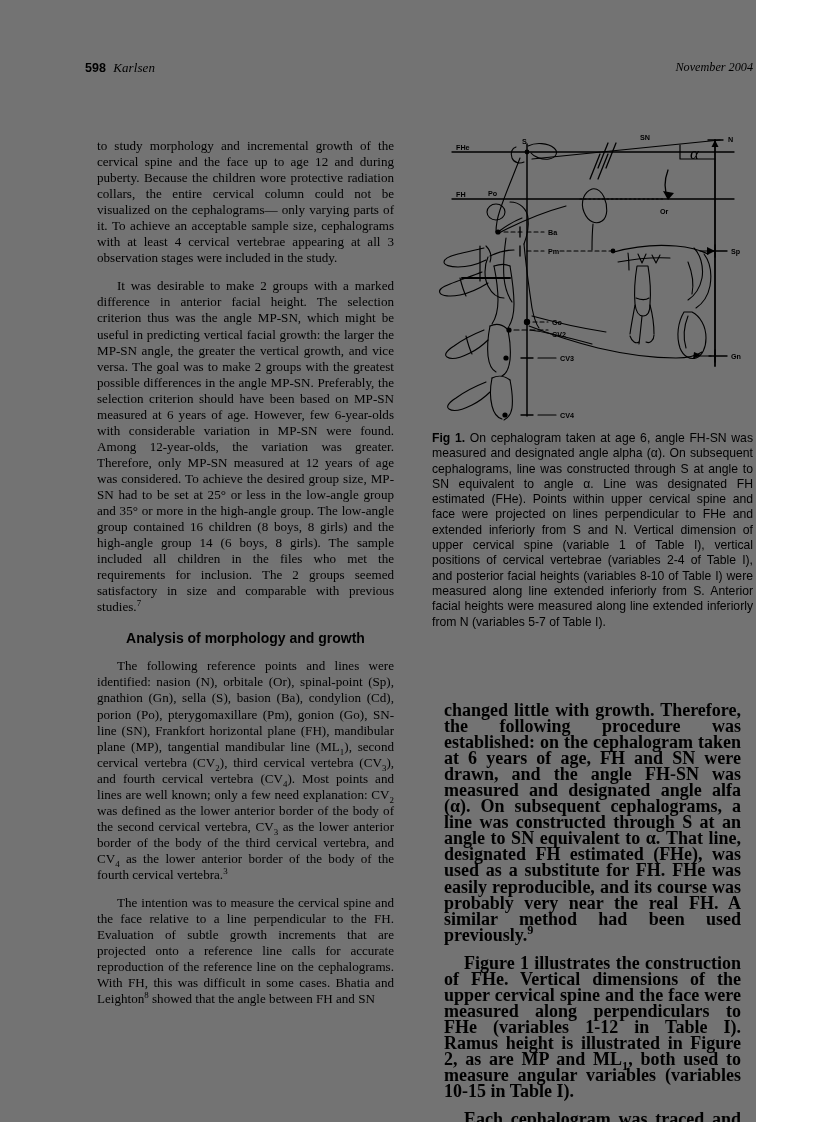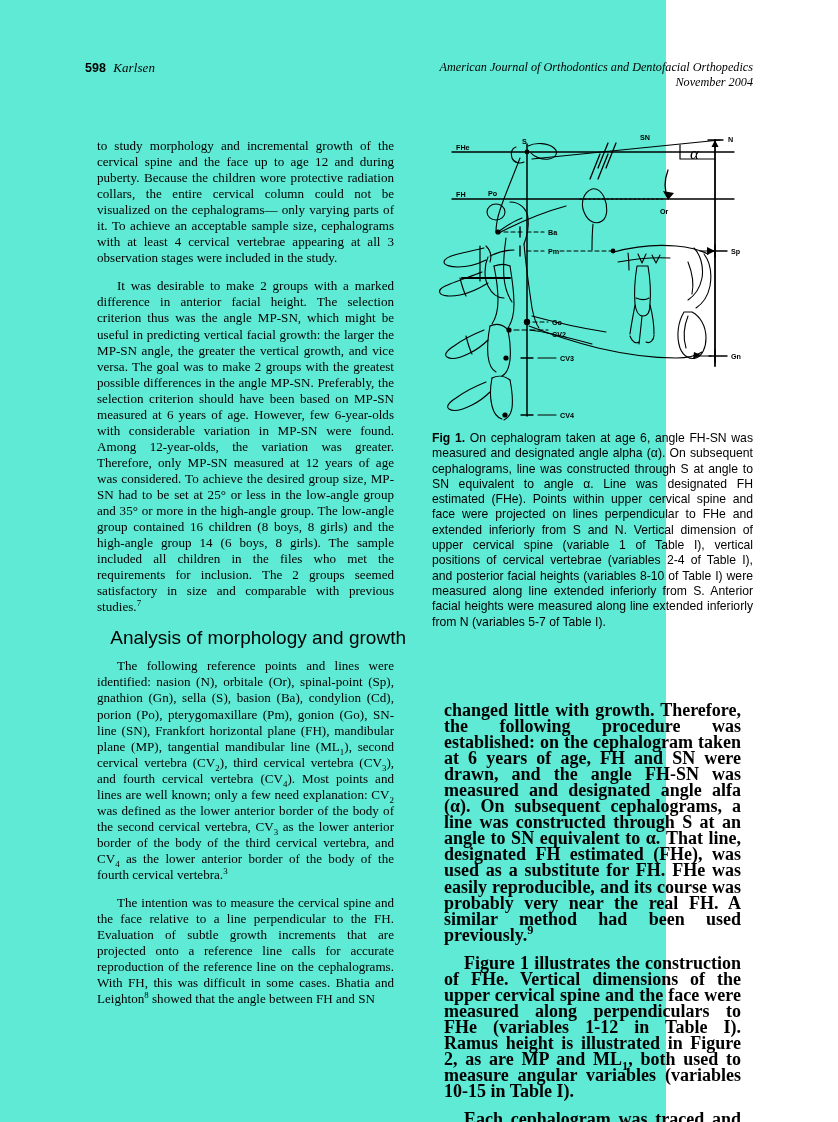--- a/index.html
+++ b/index.html
@@ -12,23 +12,23 @@
     height: 1122px;
     position: relative;
     font-family: "Liberation Serif", serif;
     color: #000000;
     overflow: hidden;
   }
 
   .page {
     position: absolute;
     left: 0; top: 0;
-    width: 666px;
+    width: 756px;
     height: 1122px;
-    background: #5eead4;
+    background: #737373;
   }
 
   
   .runhead {
     position: absolute;
     left: 85px;
     top: 60px;
     width: 668px;
     height: 42px;
   }
@@ -75,25 +75,25 @@
     margin: 12px;
     text-indent: 20px;
     text-align: justify;
     -webkit-hyphens: none;
     hyphens: none;
   }
   p.body.noindent { text-indent: 0; }
 
   h2.section {
     font-family: "Liberation Sans", sans-serif;
-    font-weight: normal;
-    font-size: 19px;
+    font-weight: bold;
+    font-size: 14px;
     line-height: 16px;
     margin: 15px 0 7px 0;
-    text-align: right;
+    text-align: center;
   }
 
   sup { font-size: 0.68em; vertical-align: super; line-height: 0; }
   sub { font-size: 0.68em; vertical-align: sub;   line-height: 0; }
 
   
   .figure-block {
     position: absolute;
     left: 432px;
     top: 126px;
@@ -141,21 +141,20 @@
 </head>
 <body>
 
 <div class="page">
 
   <div class="runhead">
     <div class="runhead-left">
       <span class="folio">598</span><span class="author">Karlsen</span>
     </div>
     <div class="runhead-right">
-      <div>American Journal of Orthodontics and Dentofacial Orthopedics</div>
       <div>November 2004</div>
     </div>
   </div>
 
   <div class="col col-left">
 
     <p class="body noindent">to study morphology and incremental growth of the cervical spine and the face up to age 12 and during puberty. Because the children wore protective radiation collars, the entire cervical column could not be visualized on the cephalograms— only varying parts of it. To achieve an acceptable sample size, cephalograms with at least 4 cervical vertebrae appearing at all 3 observation stages were included in the study.</p>
 
     <p class="body"><span>It was desirable to make 2 groups with a marked difference in anterior facial height. The selection criterion thus was the angle MP-SN, which might be useful in predicting vertical facial growth: the larger the MP-SN angle, the greater the vertical growth, and vice versa. The goal was to make 2 groups with the greatest possible differences in the angle MP-SN. Preferably, the selection criterion should have been based on MP-SN measured at 6 years of age. However, few 6-year-olds with considerable variation in MP-SN were found. Among 12-year-olds, the variation was greater. Therefore, only MP-SN measured at 12 years of age was considered. To achieve the desired group size, MP-SN had to be set at 25° or less in the low-angle group and 35° or more in the high-angle group. The low-angle group contained 16 children (8 boys, 8 girls) and the high-angle group 14 (6 boys, 8 girls). The sample included all children in the files who met the requirements for inclusion. The 2 groups seemed satisfactory in size and comparable with previous studies.</span><sup>7</sup></p>
 

